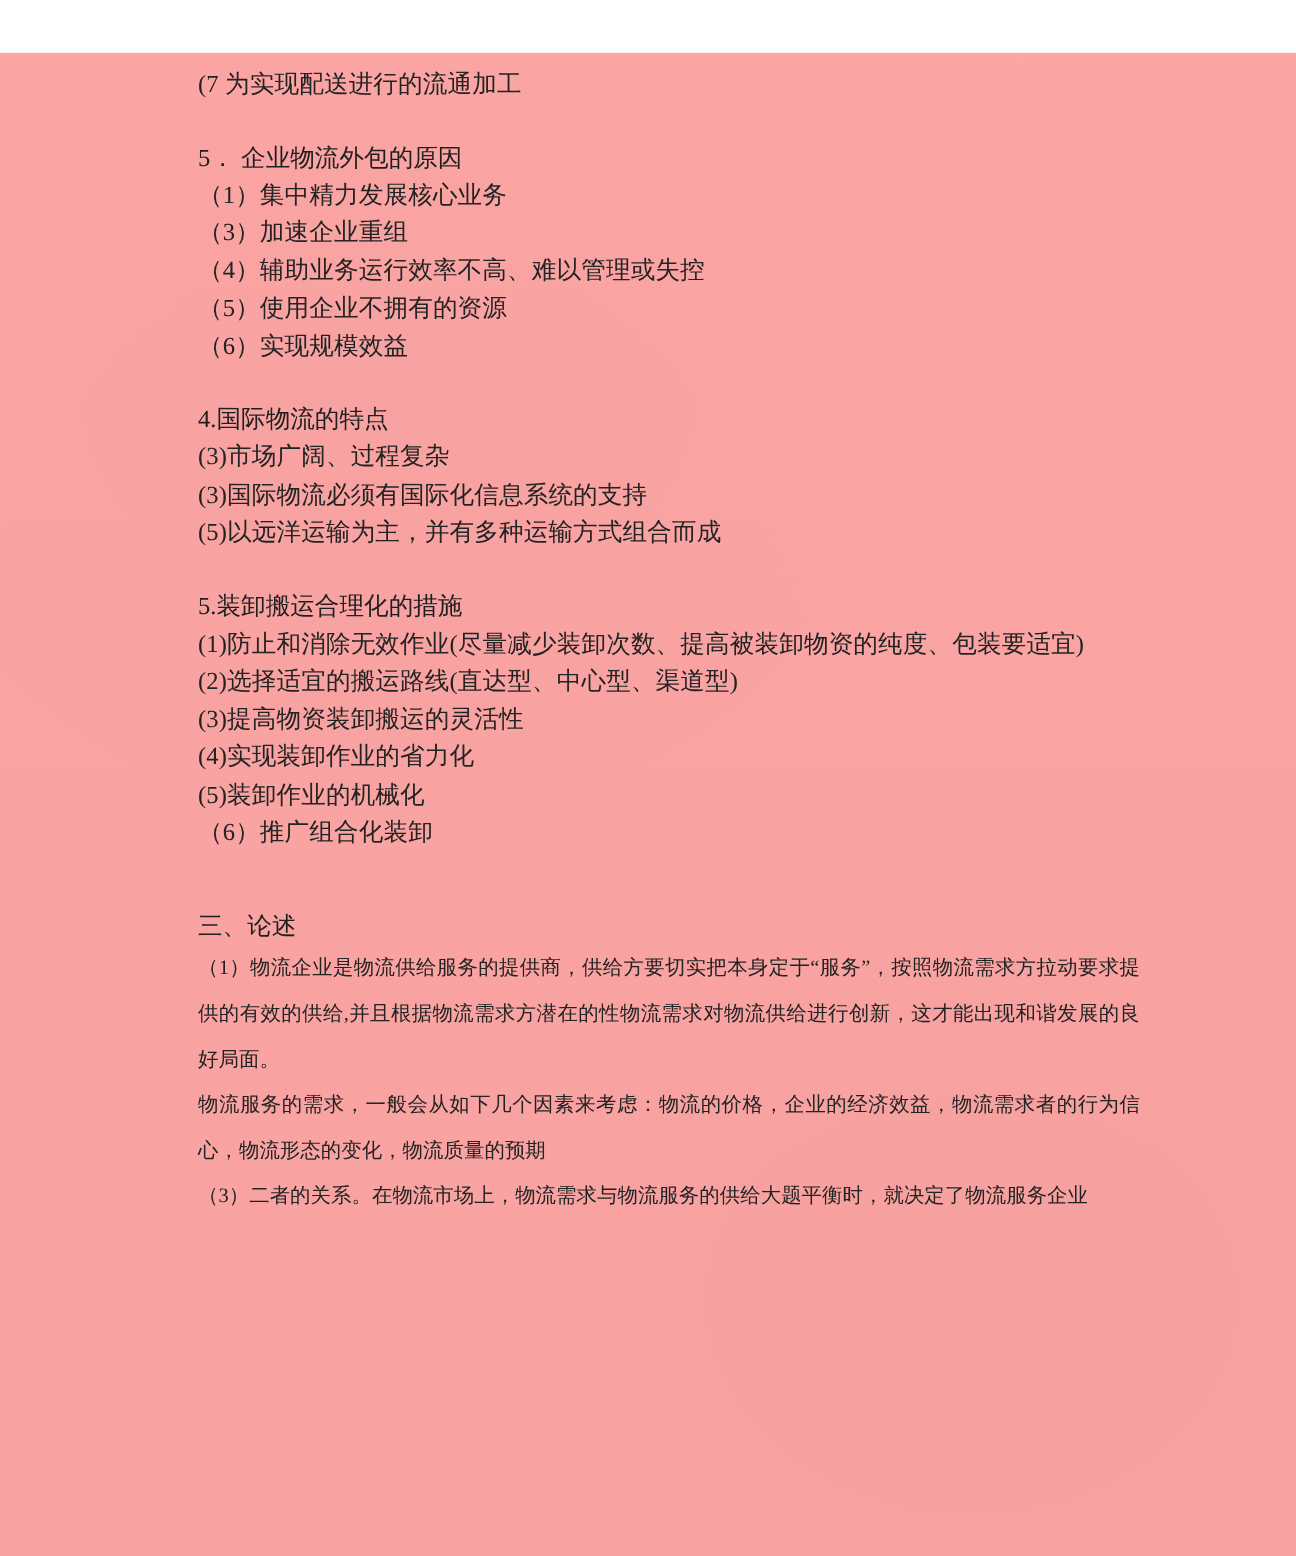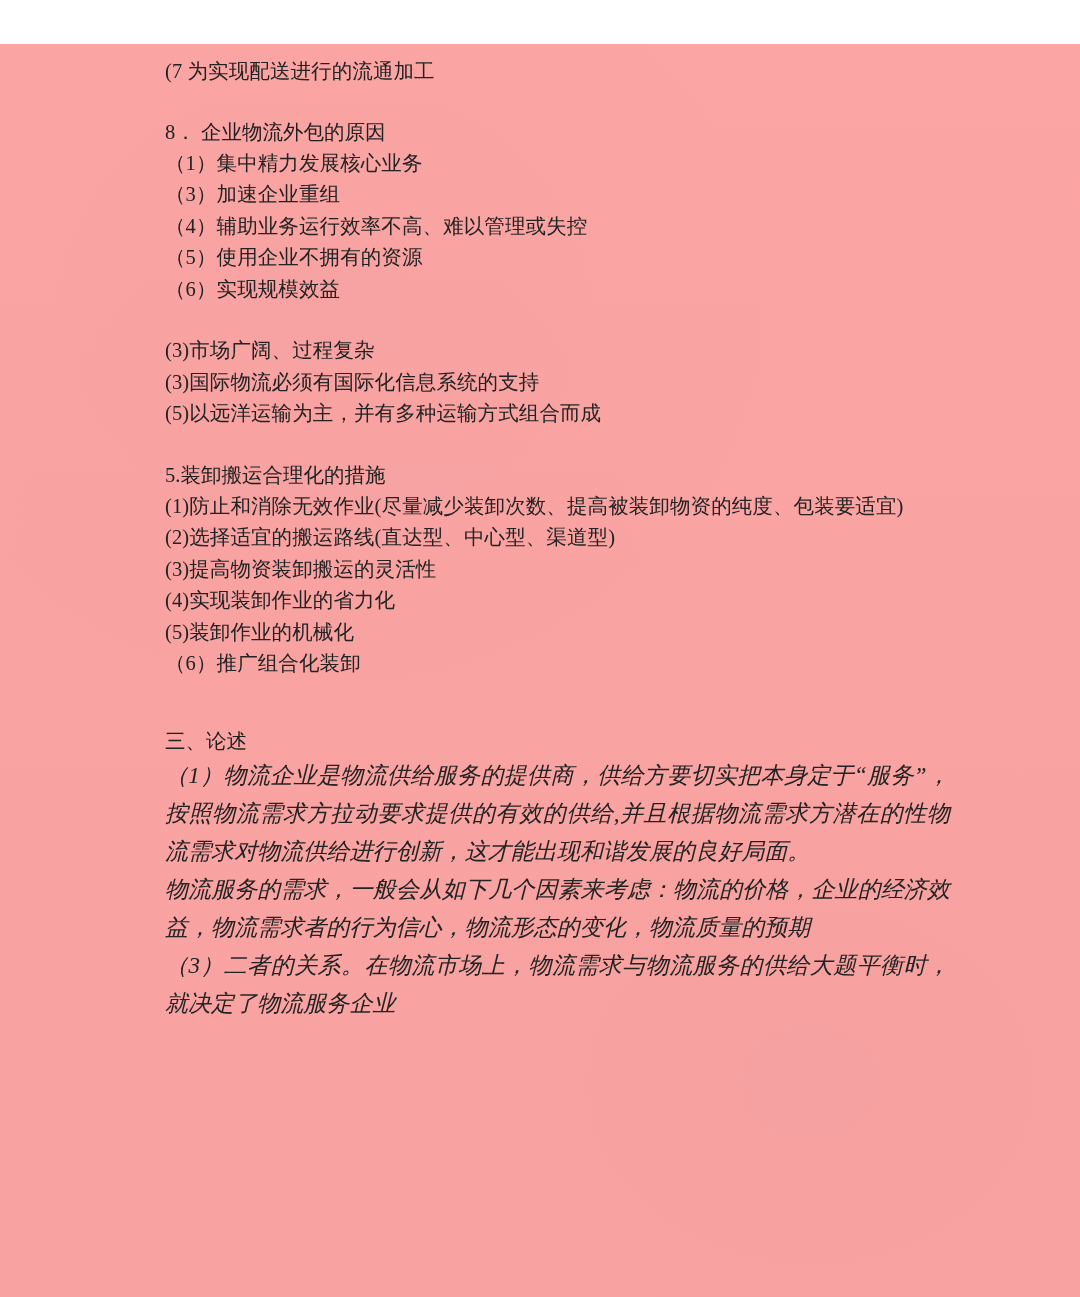--- a/index.html
+++ b/index.html
@@ -42,28 +42,27 @@
   }
   .line {
     font-size: 20.5px;
     line-height: 30.8px;
     white-space: pre-wrap;
     letter-spacing: 0.1px;
     color: #232323;
   }
   
   .para {
-    font-size: 23px;
+    font-size: 17px;
     line-height: 38px;
     text-align: justify;
     text-justify: inter-character;
     white-space: normal;
     letter-spacing: 0.05px;
     color: #232323;
-    font-style: italic;
   }
   .gap {
     height: 30px;
   }
   .gap-lg {
     height: 44px;
   }
   .sec-list .line {
     line-height: 31.5px;
   }
@@ -83,31 +82,32 @@
 <div id="page">
   <div id="scan-tint"></div>
 
   <div id="content">
 
     <div class="line">(7 为实现配送进行的流通加工</div>
 
     <div class="gap"></div>
 
     <div class="sec-list">
-      <div class="heading">8． 企业物流外包的原因</div>
+      <div class="heading">5． 企业物流外包的原因</div>
       <div class="line">（1）集中精力发展核心业务</div>
       <div class="line">（3）加速企业重组</div>
       <div class="line">（4）辅助业务运行效率不高、难以管理或失控</div>
       <div class="line">（5）使用企业不拥有的资源</div>
       <div class="line">（6）实现规模效益</div>
     </div>
 
     <div class="gap"></div>
 
     <div class="sec-list">
+      <div class="heading">4.国际物流的特点</div>
       <div class="line">(3)市场广阔、过程复杂</div>
       <div class="line">(3)国际物流必须有国际化信息系统的支持</div>
       <div class="line">(5)以远洋运输为主，并有多种运输方式组合而成</div>
     </div>
 
     <div class="gap"></div>
 
     <div class="sec-list">
       <div class="heading">5.装卸搬运合理化的措施</div>
       <div class="line">(1)防止和消除无效作业(尽量减少装卸次数、提高被装卸物资的纯度、包装要适宜)</div>

